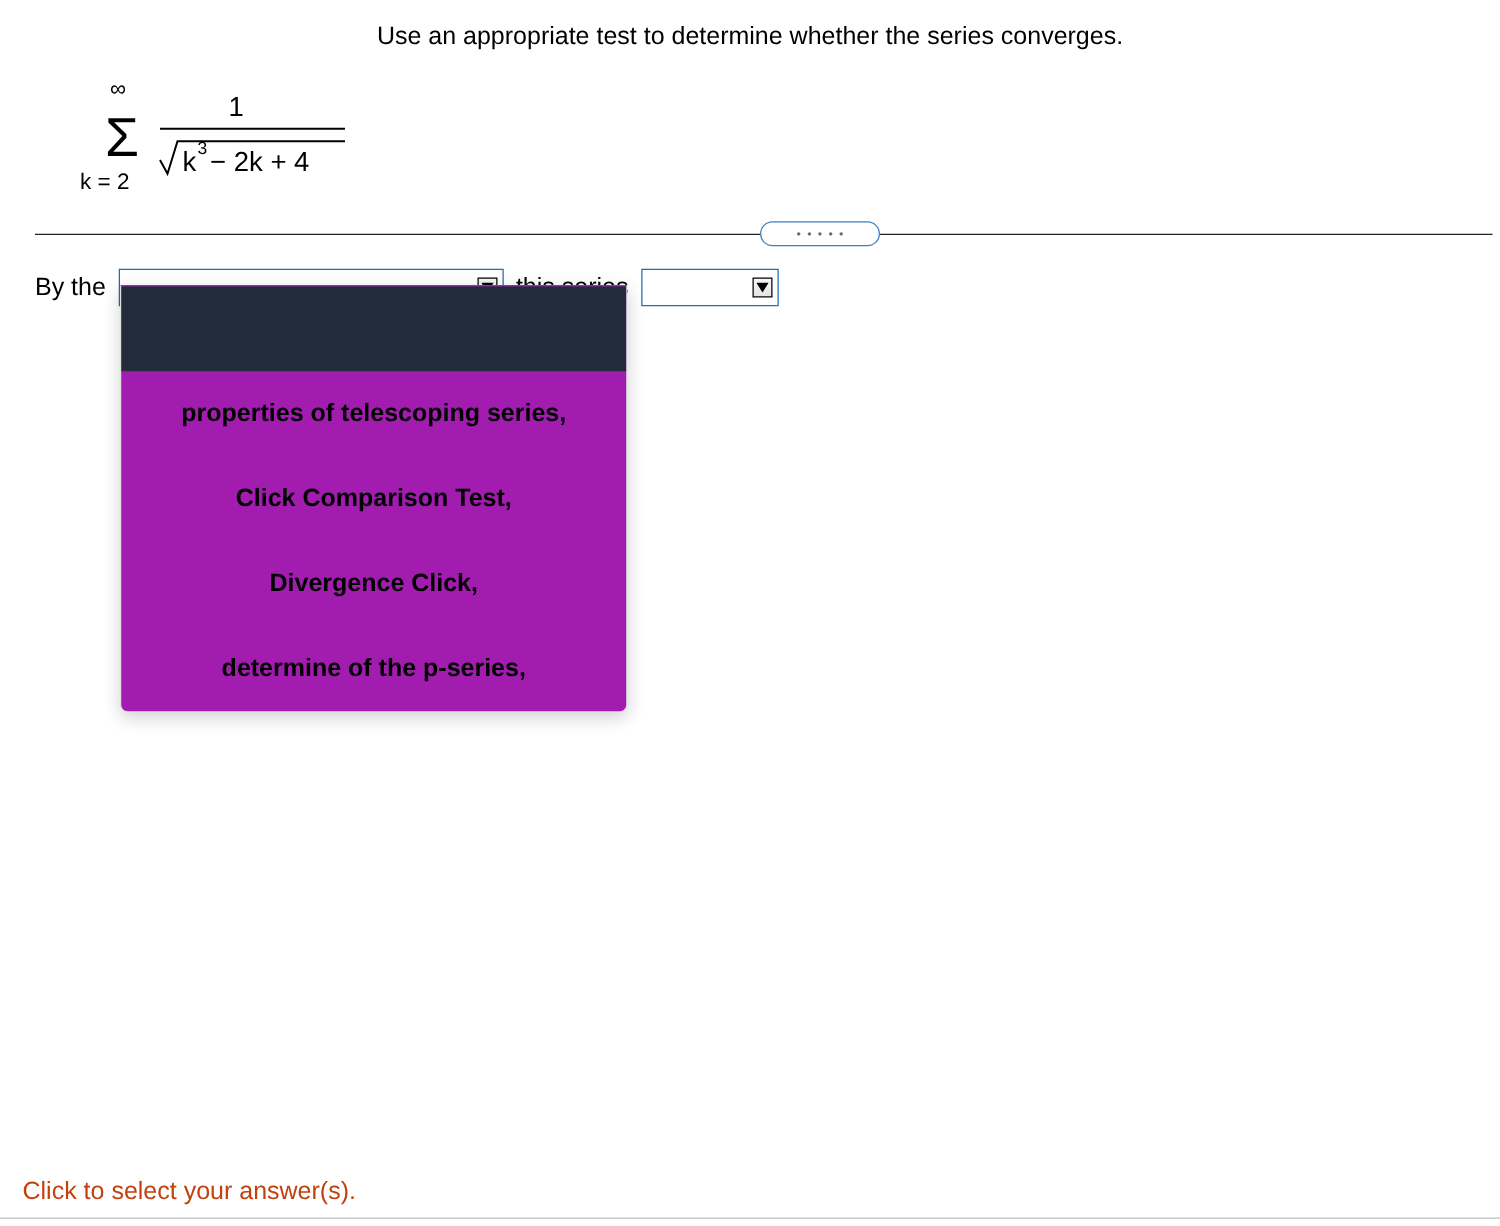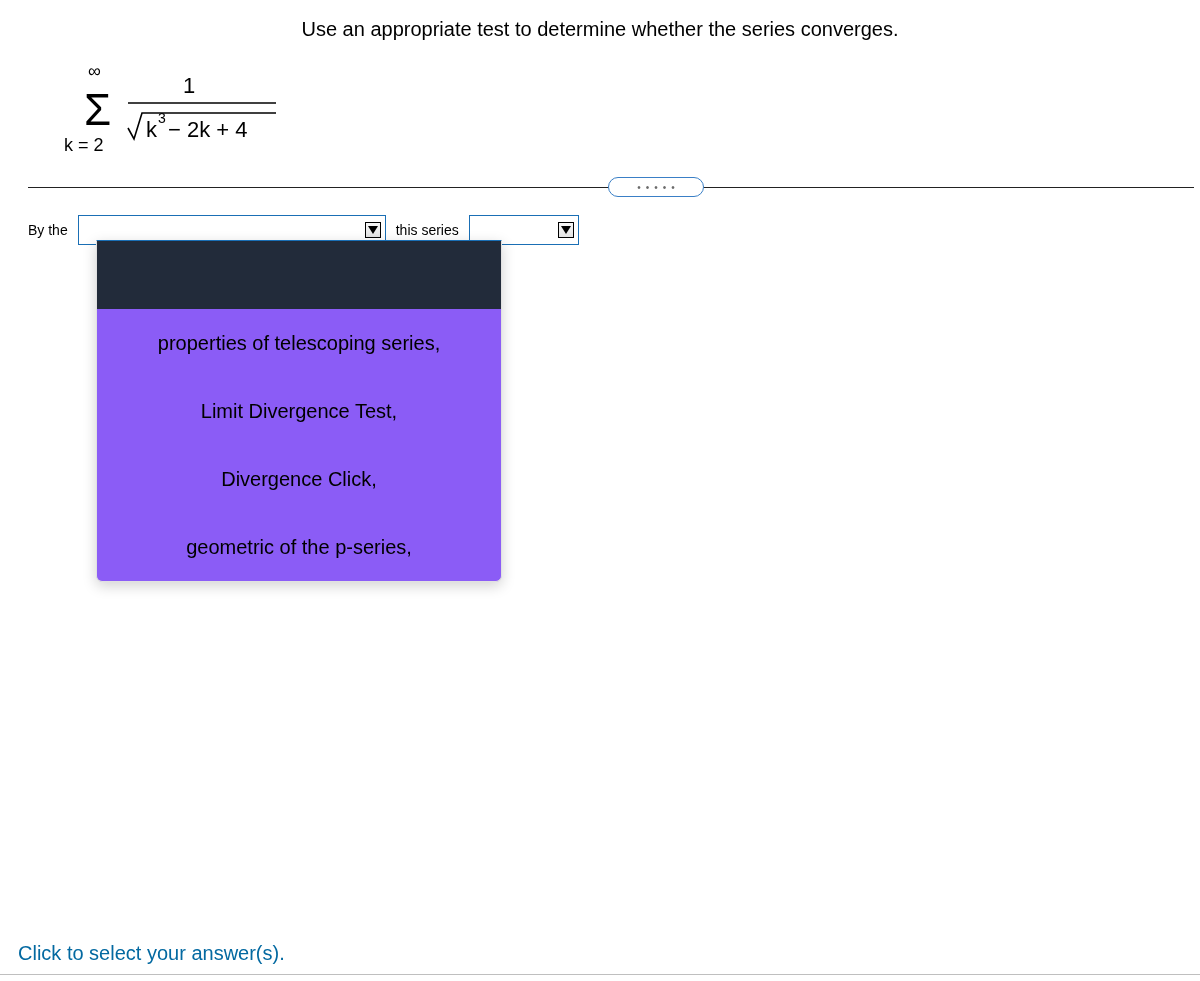--- a/index.html
+++ b/index.html
@@ -24,54 +24,55 @@
     .pill {
       position: absolute; top: 0; left: 580px;
       height: 20px; width: 96px;
       border: 1px solid #3a7fc6; border-radius: 12px;
       background: #fff;
       display: flex; align-items: center; justify-content: center;
     }
     .pill-dots { color: #6b6b6b; font-size: 10px; letter-spacing: 5px; padding-left: 5px; }
     .answer-row {
       display: flex; align-items: center; gap: 10px;
-      font-size: 14px; margin-bottom: 8px; margin-left: 0;
+      font-size: 20px; margin-bottom: 8px; margin-left: 0;
     }
     .combo {
       display: inline-flex; align-items: center; justify-content: flex-end;
       height: 30px; border: 1px solid #1a6fb5; background: #fff;
       padding: 0 4px;
     }
     .combo.large { width: 308px; }
     .combo.small { width: 110px; }
     .combo .tri {
       width: 16px; height: 16px; border: 1px solid #000;
       display: inline-flex; align-items: center; justify-content: center;
       background: linear-gradient(#f7f7f7, #e3e3e3);
     }
     .combo .tri svg { display: block; }
     .dropdown-panel {
       position: absolute;
-      left: 96px; top: 240px;
+      left: 96px; top: 228px;
       width: 406px;
-      background: #8b5cf6;
+      background: #a21caf;
       border: 1px solid #e1e1e1;
       border-top: 1px solid #1a6fb5;
       border-radius: 0 0 6px 6px;
       box-shadow: 0 4px 14px rgba(0,0,0,0.18);
       overflow: hidden;
+      font-weight: bold;
     }
     .dropdown-panel .opt {
       height: 68px; display: flex; align-items: center; justify-content: center;
       font-size: 20px; text-align: center; padding: 0 14px;
     }
     .dropdown-panel .opt.selected { background: #222b3a; color: #fff; }
     .footer-prompt {
       position: absolute; left: 18px; bottom: 16px;
-      font-size: 20px; color: #0369a1;
+      font-size: 20px; color: #c2410c;
     }
     .bottom-line {
       position: absolute; left: 0; right: 0; bottom: 6px;
       border-bottom: 1px solid #bfbfbf; height: 0;
     }
   </style>
 </head>
 <body>
 
 <div class="question-text">Use an appropriate test to determine whether the series converges.</div>
@@ -112,19 +113,19 @@
       <svg width="10" height="8" viewBox="0 0 10 8">
           <polygon points="0,0 10,0 5,8" fill="#000"></polygon>
         </svg>
     </span>
   </span>
 </div>
 
 <div class="dropdown-panel">
   <div class="opt selected"></div>
   <div class="opt">properties of telescoping series,</div>
-  <div class="opt">Limit Divergence Test,</div>
+  <div class="opt">Click Comparison Test,</div>
   <div class="opt">Divergence Click,</div>
-  <div class="opt">geometric of the p-series,</div>
+  <div class="opt">determine of the p-series,</div>
 </div>
 
 <div class="footer-prompt">Click to select your answer(s).</div>
 <div class="bottom-line"></div>
 
 </body></html>

